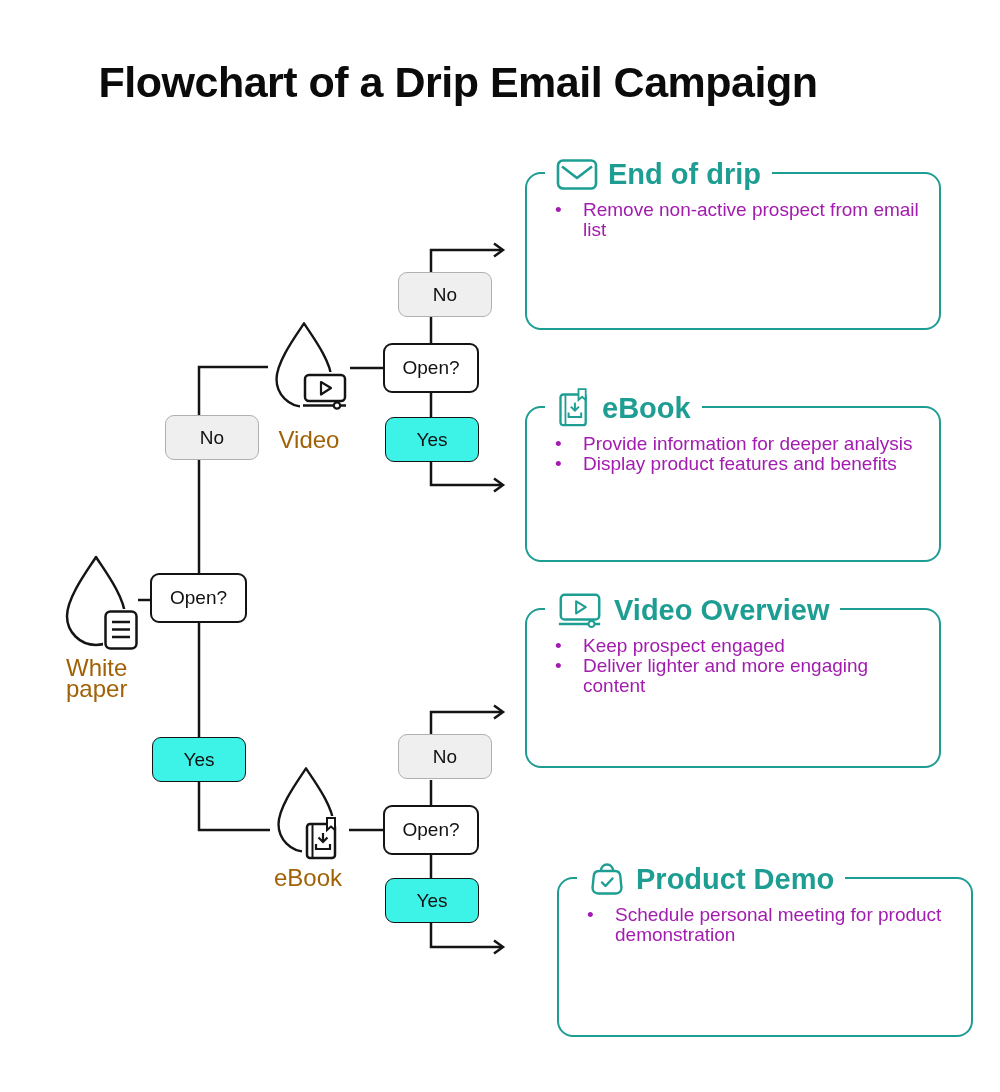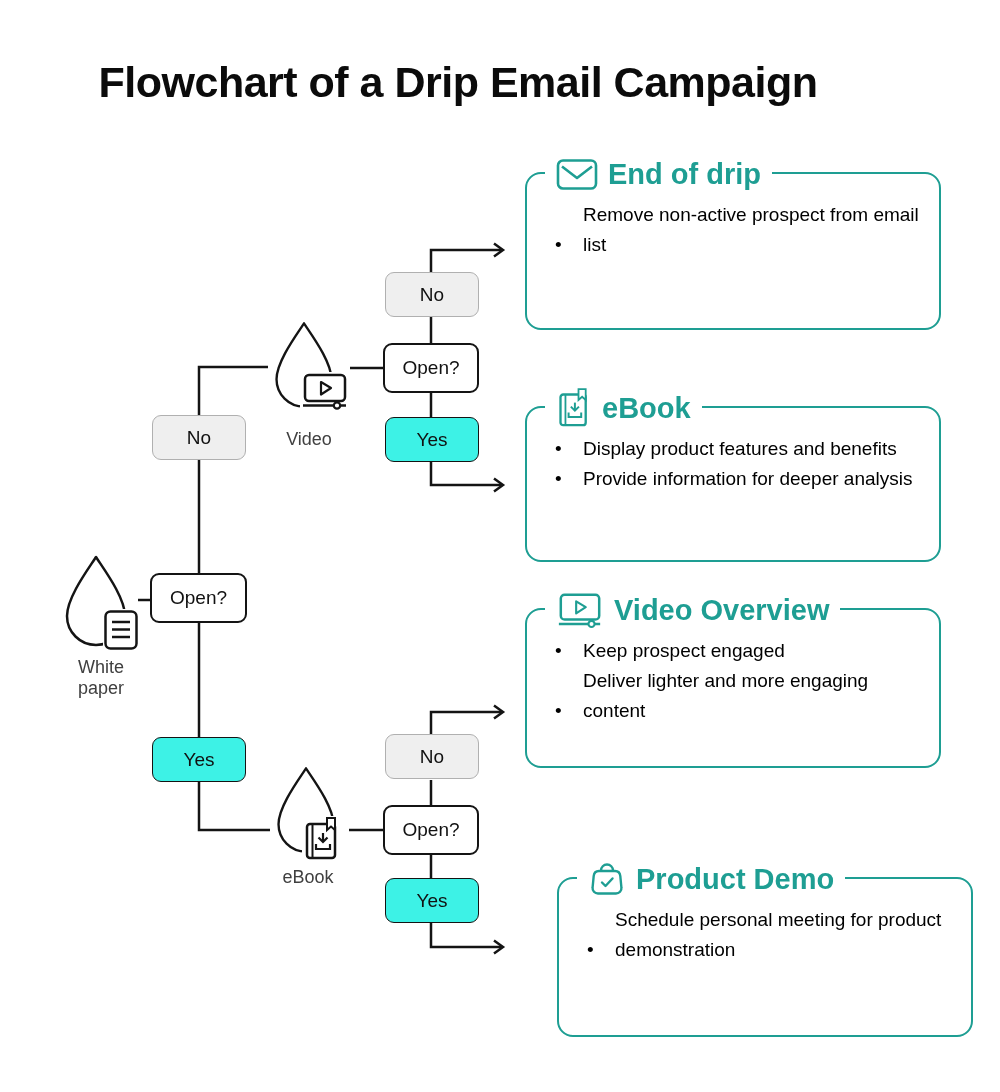--- a/index.html
+++ b/index.html
@@ -10,36 +10,36 @@
   .page-title { position:absolute; left:0; top:58px; width:916px; text-align:center;
     font-size:43px; font-weight:700; letter-spacing:-0.5px; color:#0b0b0b; }
 
   
   .connectors { position:absolute; left:0; top:0; }
 
   
   .node { position:absolute; display:flex; align-items:center; justify-content:center;
     font-size:19px; font-weight:500; border-radius:9px; color:#111; }
   .node.open { background:#fff; border:2.5px solid #141414; }
-  .node.no   { background:#efefef; border:1.5px solid #b0b0b0; }
+  .node.no   { background:#efefef; border:1.5px solid #b0b0b0;margin-left:13px; }
   .node.yes  { background:#3df2e6; border:1.5px solid #141414; }
 
   .drop { position:absolute; }
   .drop-badge { position:absolute; background:#fff; }
-  .drip-label { position:absolute; font-size:18px; font-weight:500; line-height:21px;
-    text-align:center; color:#404040; }
+  .drip-label { position:absolute; font-size:24px; font-weight:500; line-height:21px;
+    text-align:center; color:#a16207; }
   .drip-label.left-align { text-align:left; }
 
   
   .card { position:absolute; left:525px; width:416px; border:2px solid #1e9e93; border-radius:16px; background:#fff; }
   .card-header { position:absolute; top:0; left:18px; transform:translateY(-50%);
     display:flex; align-items:center; gap:10px; background:#fff; padding:0 11px; }
   .card-title { font-size:29px; font-weight:700; color:#1e9e93; white-space:nowrap; }
   .card-body { padding:26px 16px 0 24px; }
-  .bullet { display:flex; font-size:19px; line-height:30px; color:#000000;align-items:flex-end; }
+  .bullet { display:flex; font-size:19px; line-height:20px; color:#a21caf; }
   .bullet::before { content:"•"; width:28px; flex:0 0 28px; text-align:left; padding-left:4px; }
   .bullet span { flex:1; }
 </style>
 </head>
 <body>
 
 <div class="canvas">
 
   <div class="page-title">Flowchart of a Drip Email Campaign</div>
 
@@ -71,21 +71,21 @@
     <path d="M38,5 C31,16 9,45 9,64 A29,29 0 0 0 67,64 C67,45 45,16 38,5 Z" fill="none" stroke="#141414" stroke-width="2.5" stroke-linejoin="round"></path>
   </svg>
   <svg class="drop-badge" style="left:103px; top:609px;" width="36" height="42" viewBox="0 0 36 42">
     <rect x="2.5" y="2.5" width="31" height="37" rx="5" fill="#fff" stroke="#141414" stroke-width="2.5"></rect>
     <g stroke="#141414" stroke-width="2.5">
       <line x1="9" y1="13" x2="27" y2="13"></line>
       <line x1="9" y1="20.5" x2="27" y2="20.5"></line>
       <line x1="9" y1="28" x2="27" y2="28"></line>
     </g>
   </svg>
-  <div class="drip-label left-align" style="left:66px; top:657px; width:72px;margin-left:12px;">White paper</div>
+  <div class="drip-label left-align" style="left:66px; top:657px; width:72px;">White paper</div>
 
   <svg class="drop" style="left:268px; top:316px;" width="72" height="98" viewBox="0 0 76 98">
     <path d="M38,5 C31,16 9,45 9,64 A29,29 0 0 0 67,64 C67,45 45,16 38,5 Z" fill="none" stroke="#141414" stroke-width="2.5" stroke-linejoin="round"></path>
   </svg>
   <svg class="drop-badge" style="left:300px; top:372px;" width="50" height="38" viewBox="0 0 50 38">
     <rect x="5" y="3" width="40" height="26" rx="4" fill="#fff" stroke="#141414" stroke-width="2.5"></rect>
     <polygon points="21,10 31,16 21,22.5" fill="none" stroke="#141414" stroke-width="2.2" stroke-linejoin="round"></polygon>
     <line x1="3" y1="33.5" x2="46" y2="33.5" stroke="#141414" stroke-width="2.5"></line>
     <circle cx="37" cy="33.5" r="3.2" fill="#fff" stroke="#141414" stroke-width="2.2"></circle>
   </svg>
@@ -138,24 +138,24 @@
         <line x1="10.5" y1="8" x2="10.5" y2="42" stroke="#1e9e93" stroke-width="2"></line>
         <path d="M25,2 H33 V14 L29,10.5 L25,14 Z" fill="#fff" stroke="#1e9e93" stroke-width="2"></path>
         <line x1="21" y1="17" x2="21" y2="26" stroke="#1e9e93" stroke-width="2.2"></line>
         <polyline points="16.5,21.5 21,26 25.5,21.5" fill="none" stroke="#1e9e93" stroke-width="2.2"></polyline>
         <path d="M14,28 v5 h14 v-5" fill="none" stroke="#1e9e93" stroke-width="2.2"></path>
       </svg>
       <div class="card-title">eBook</div>
     </div>
     <div class="card-body">
       <div class="bullet">
-          <span>Display product features and benefits</span>
+          <span>Provide information for deeper analysis</span>
         </div>
       <div class="bullet">
-          <span>Provide information for deeper analysis</span>
+          <span>Display product features and benefits</span>
         </div>
     </div>
   </div>
 
   <div class="card" style="top:608px; height:160px;">
     <div class="card-header">
       <svg width="48" height="37" viewBox="0 0 50 38">
         <rect x="5" y="3" width="40" height="26" rx="4" fill="none" stroke="#1e9e93" stroke-width="2.6"></rect>
         <polygon points="21,10 31,16 21,22.5" fill="none" stroke="#1e9e93" stroke-width="2.2" stroke-linejoin="round"></polygon>
         <line x1="3" y1="33.5" x2="46" y2="33.5" stroke="#1e9e93" stroke-width="2.6"></line>

